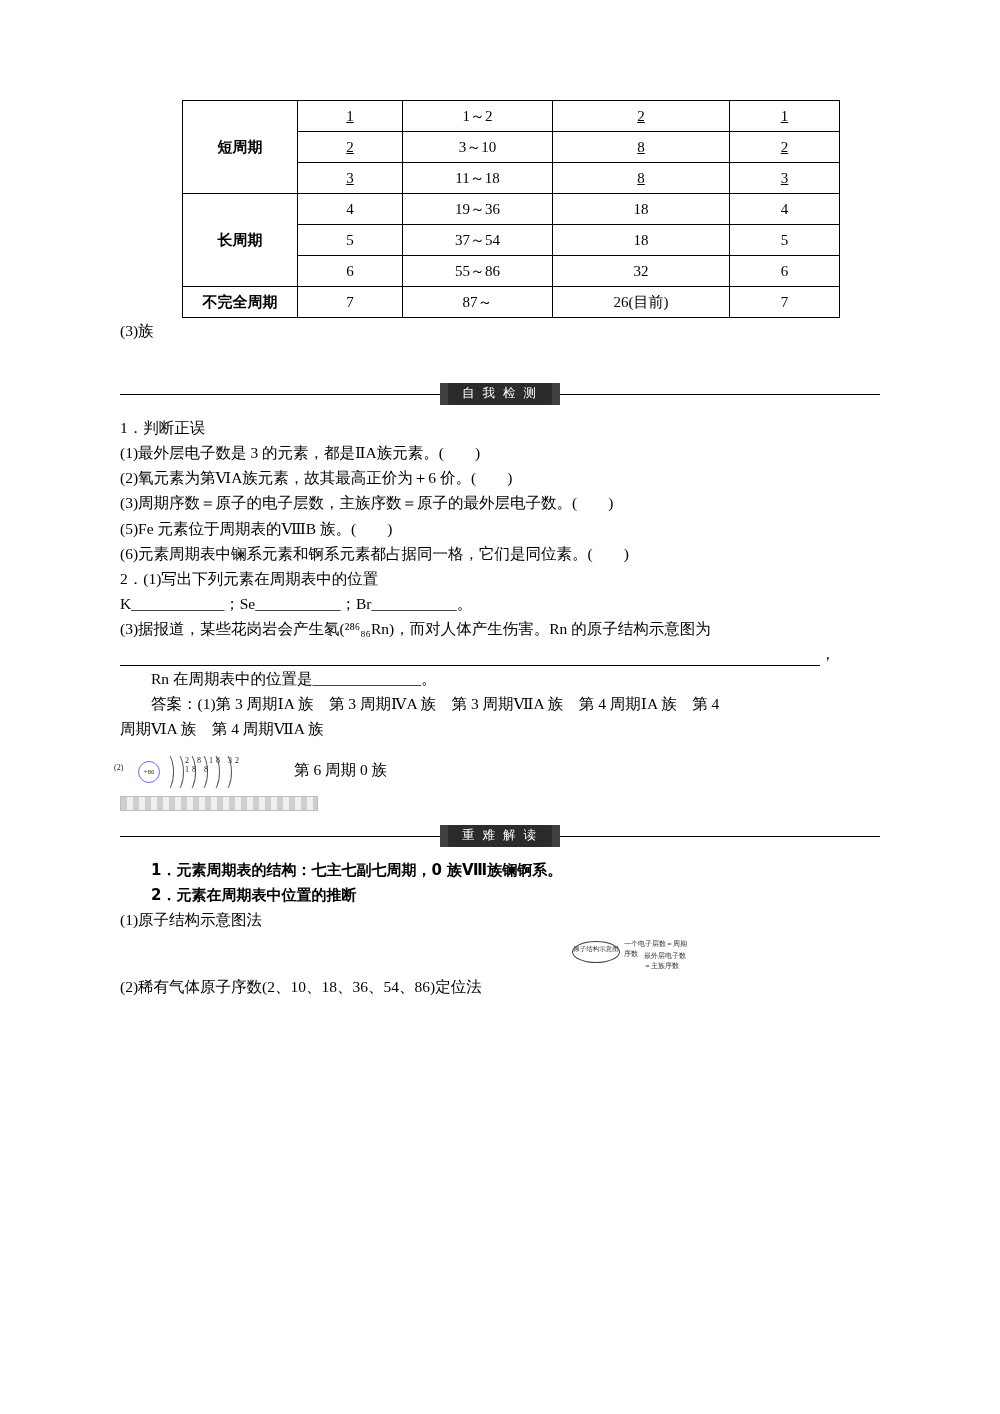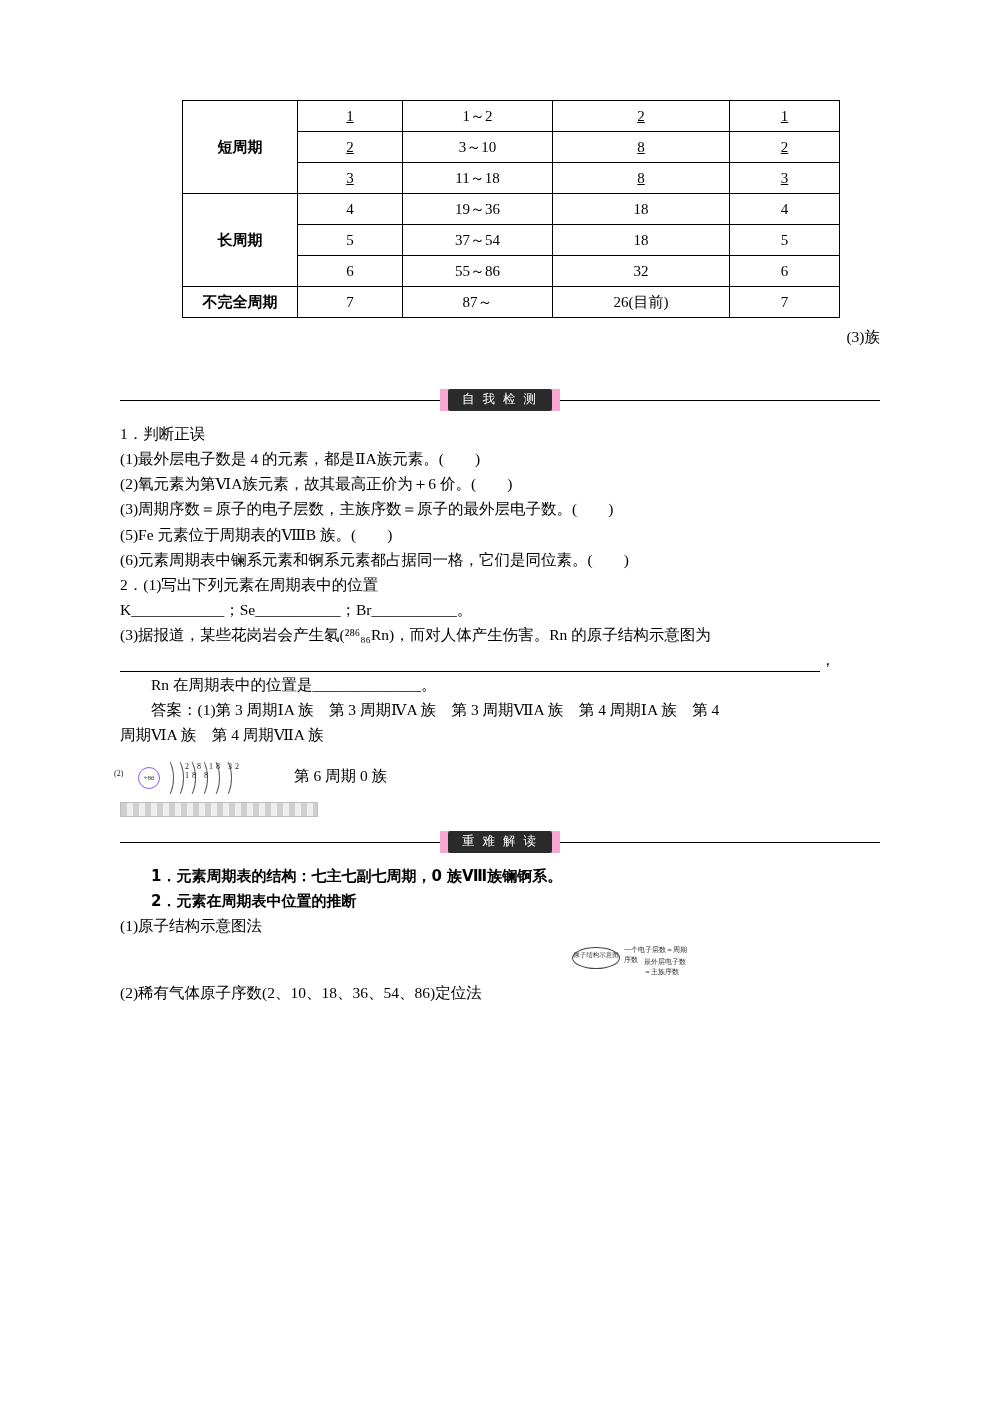--- a/index.html
+++ b/index.html
@@ -86,21 +86,21 @@
   }
   .banner .rule {
     position: absolute;
     left: 0; right: 0;
     top: 11px;
     border-top: 1px solid #000;
     z-index: 1;
   }
   .banner .pillwrap {
     display: inline-block;
-    background: #f9a8d4;
+    background: #404040;
     padding: 0 8px;
     position: relative;
     z-index: 2;
   }
   .blur-a {
     width: 104px; height: 24px;
     margin: 2px 0 4px 0;
   }
   .blur-bar {
     width: 196px; height: 13px;
@@ -253,32 +253,32 @@
         <tr>
           <td class="lbl">不完全周期</td>
           <td class="c1">7</td>
           <td class="c2">87～</td>
           <td class="c3">26(目前)</td>
           <td class="c4">7</td>
         </tr>
       </tbody>
     </table>
 
-    <p class="line" style="margin-top:6px;text-align:right;">(3)族</p>
+    <p class="line" style="margin-top:0;">(3)族</p>
     <div class="blur-a"></div>
 
     <div class="banner">
       <div class="rule"></div>
       <span class="pillwrap">
         <span class="pill">自 我 检 测</span>
       </span>
     </div>
 
     <p class="line">1．判断正误</p>
-    <p class="line">(1)最外层电子数是 4 的元素，都是ⅡA族元素。(　　)</p>
+    <p class="line">(1)最外层电子数是 3 的元素，都是ⅡA族元素。(　　)</p>
     <p class="line">(2)氧元素为第ⅥA族元素，故其最高正价为＋6 价。(　　)</p>
     <p class="line">(3)周期序数＝原子的电子层数，主族序数＝原子的最外层电子数。(　　)</p>
     <p class="line">(5)Fe 元素位于周期表的ⅧB 族。(　　)</p>
     <p class="line">(6)元素周期表中镧系元素和锕系元素都占据同一格，它们是同位素。(　　)</p>
 
     <p class="line">2．(1)写出下列元素在周期表中的位置</p>
     <p class="line">K____________；Se___________；Br___________。</p>
     <p class="line">(3)据报道，某些花岗岩会产生氡(²⁸⁶₈₆Rn)，而对人体产生伤害。Rn 的原子结构示意图为</p>
     <p class="line">
       <span class="longrule"></span><span>，</span>

